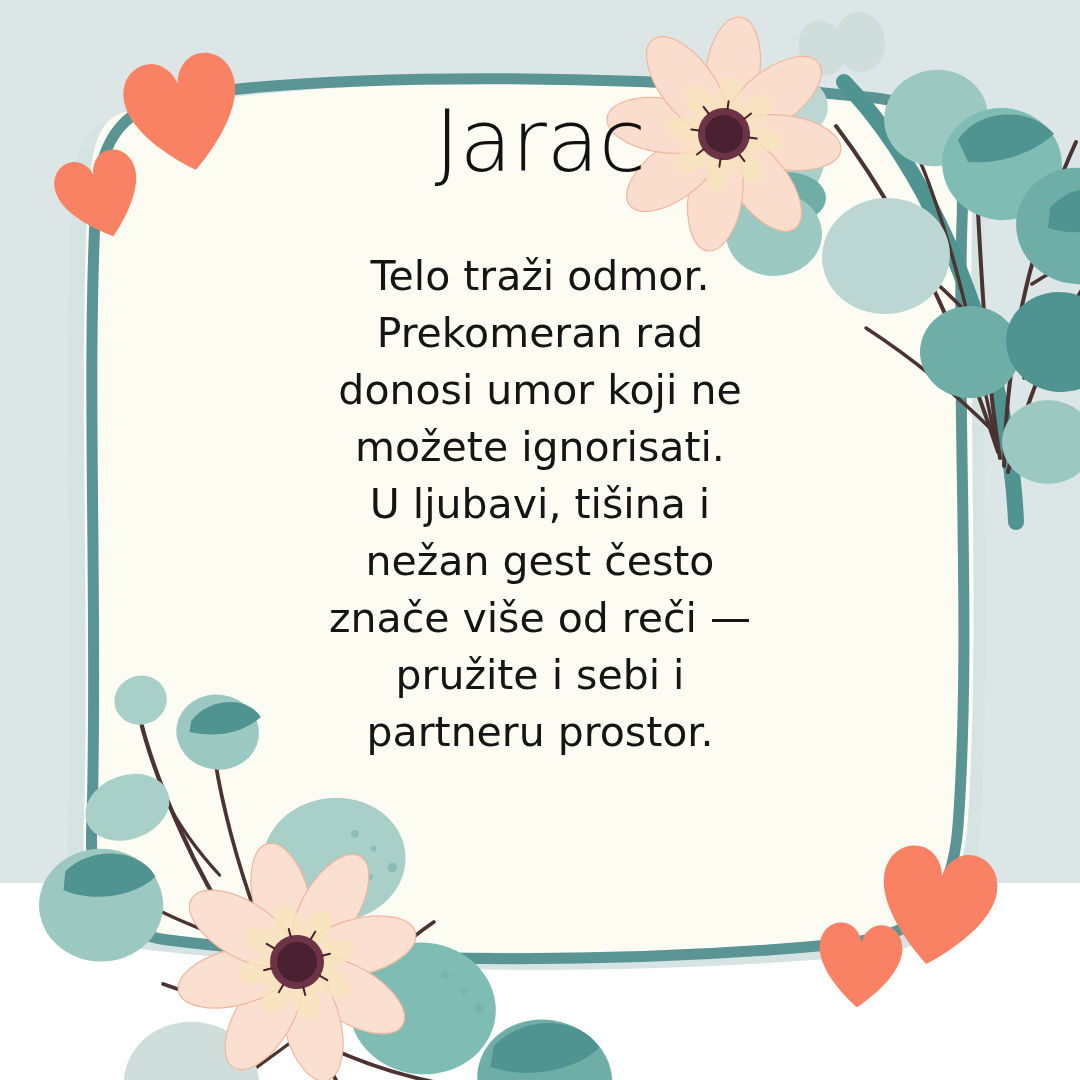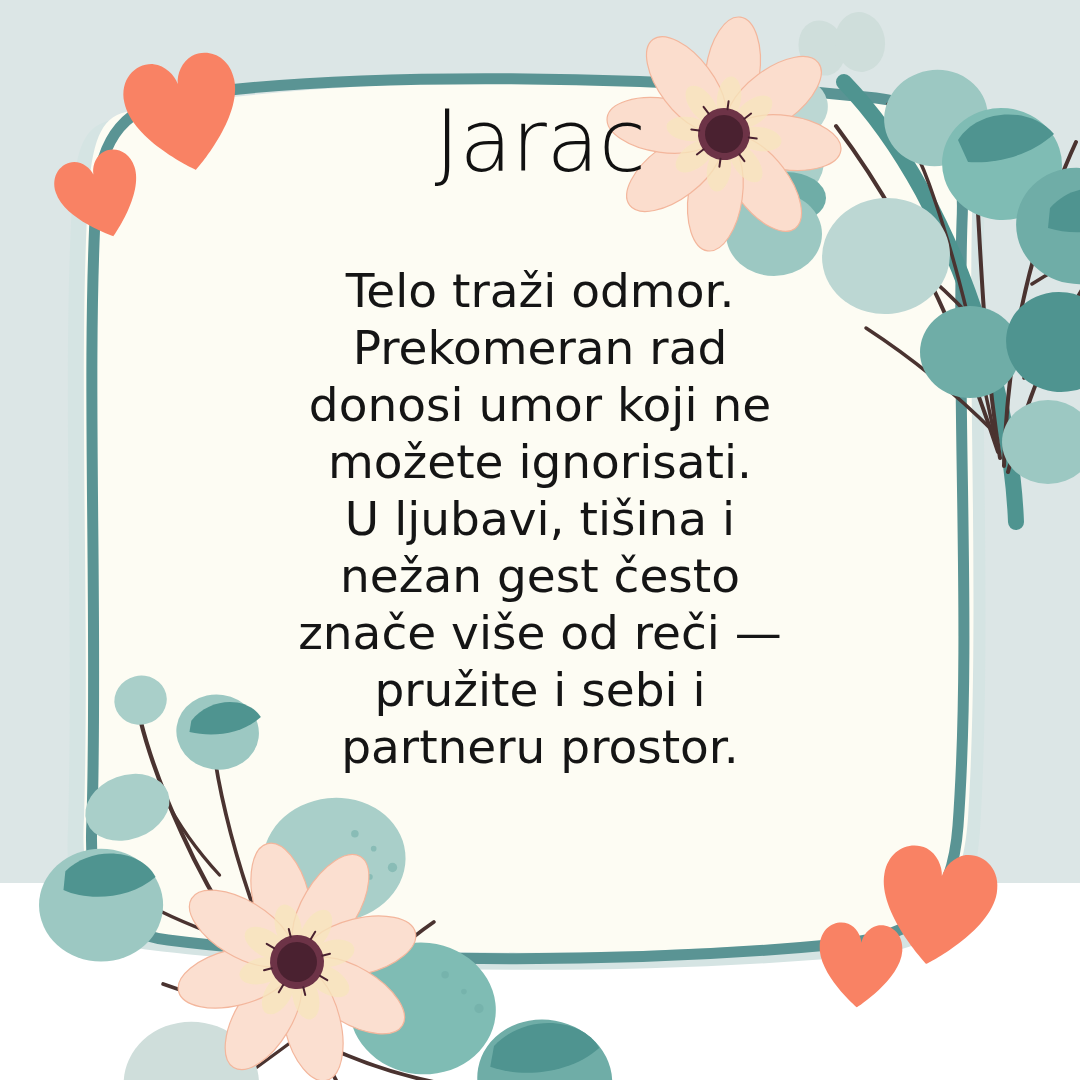--- a/index.html
+++ b/index.html
@@ -45,25 +45,25 @@
     padding: 0;
     font-family: "DejaVu Sans", sans-serif;
     font-weight: 300;
     font-size: 86px;
     line-height: 1.05;
     color: #111111;
     letter-spacing: -0.5px;
   }
 
   #horoscope-text {
-    margin: 18px;
+    margin: 4px;
     padding-top: 58px;
     font-family: "DejaVu Sans", sans-serif;
     font-weight: 400;
-    font-size: 47px;
+    font-size: 41px;
     line-height: 57px;
     color: #151515;
     white-space: pre-line;
   }
 </style>
 </head>
 <body>
 
 <div id="card">
 

